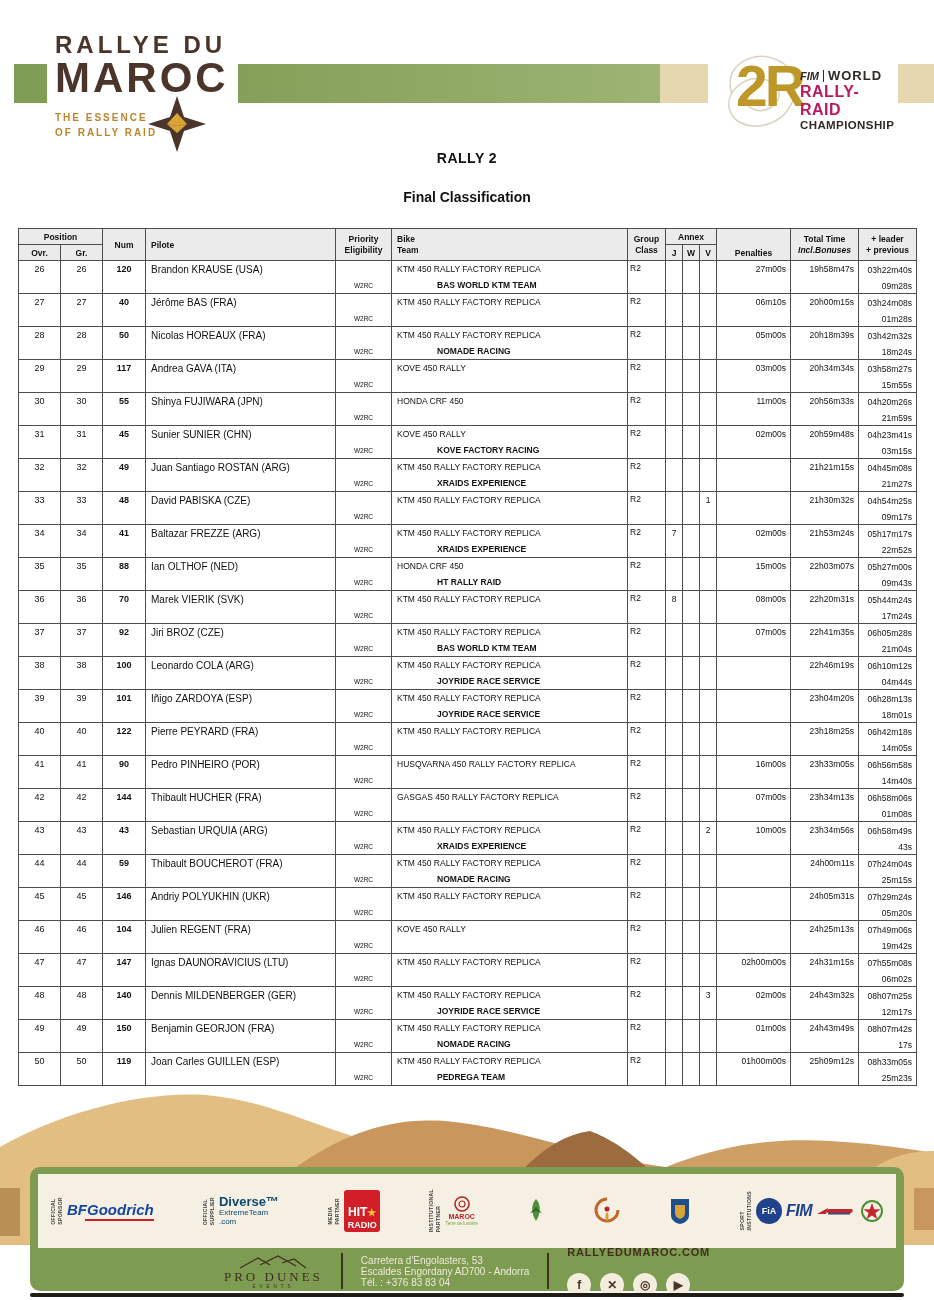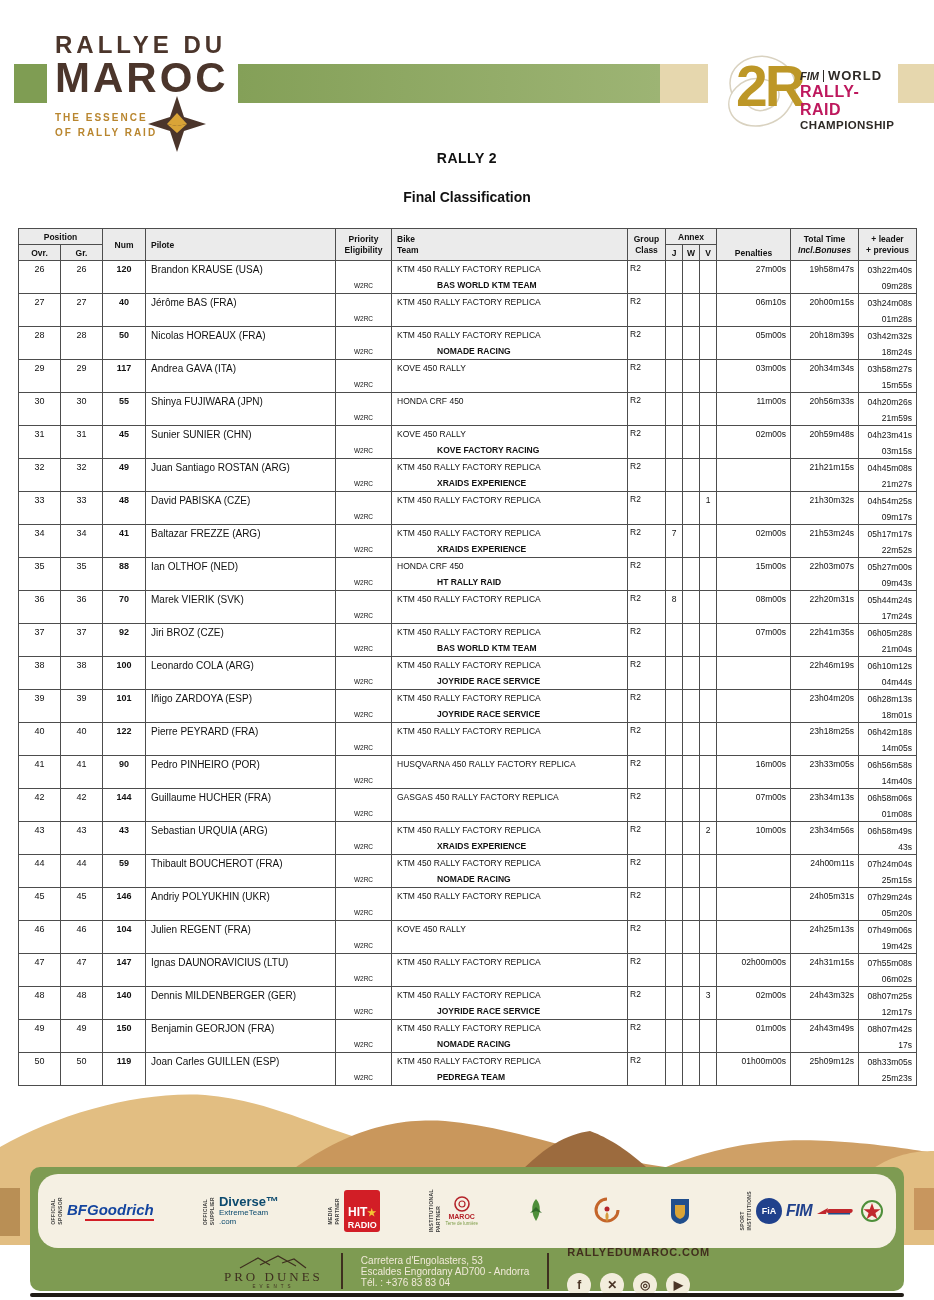--- a/index.html
+++ b/index.html
@@ -63,21 +63,21 @@
 
   
   .dunes{position:absolute;left:0;top:1085px;width:934px;height:160px;}
   .edge-tan-left{position:absolute;left:0;top:1188px;width:20px;height:48px;background:#b98f55;}
   .edge-tan-right{position:absolute;left:914px;top:1188px;width:20px;height:42px;background:#c8965e;}
 
   
   .footer-panel{position:absolute;left:30px;top:1167px;width:874px;height:124px;
                 background:#7e9b52;border-radius:10px;}
   .sponsor-bar{position:absolute;left:8px;top:7px;width:858px;height:74px;background:#f5f0e3;
-               border-radius:20px;display:flex;align-items:center;padding:0 12px;box-sizing:border-box;
+               border-radius:0;display:flex;align-items:center;padding:0 12px;box-sizing:border-box;
                gap:9px;justify-content:space-between;}
   .sp-group{display:flex;align-items:center;gap:4px;}
   .vlabel{display:flex;gap:1px;}
   .vlabel span{writing-mode:vertical-rl;transform:rotate(180deg);font-size:5px;font-weight:bold;
                color:#3a3a3a;letter-spacing:0.4px;line-height:6px;}
   .bfg{font-style:italic;font-weight:bold;font-size:15px;color:#14459f;position:relative;padding-bottom:3px;}
   .bfg::after{content:"";position:absolute;left:18px;right:0;bottom:0;height:2px;background:#d21e26;}
   .diverse{line-height:9px;color:#0c4a6e;}
   .diverse .d1{font-weight:bold;font-size:13px;line-height:12px;}
   .diverse .d2{font-size:8px;}
@@ -535,21 +535,21 @@
       <td class="c-tot">23h33m05s</td>
       <td class="c-lead">
         <div>06h56m58s</div>
         <div class="prev">14m40s</div>
       </td>
     </tr>
         <tr>
       <td class="c-ovr">42</td>
       <td class="c-gr">42</td>
       <td class="c-num">144</td>
-      <td class="c-pilot">Guillaume HUCHER (FRA)</td>
+      <td class="c-pilot">Thibault HUCHER (FRA)</td>
       <td class="c-prio">W2RC</td>
       <td class="c-bike">
         <div class="bike">GASGAS 450 RALLY FACTORY REPLICA</div>
         <div class="team"></div>
       </td>
       <td class="c-grp">R2</td>
       <td class="c-jwv"></td>
       <td class="c-jwv"></td>
       <td class="c-jwv"></td>
       <td class="c-pen">07m00s</td>

